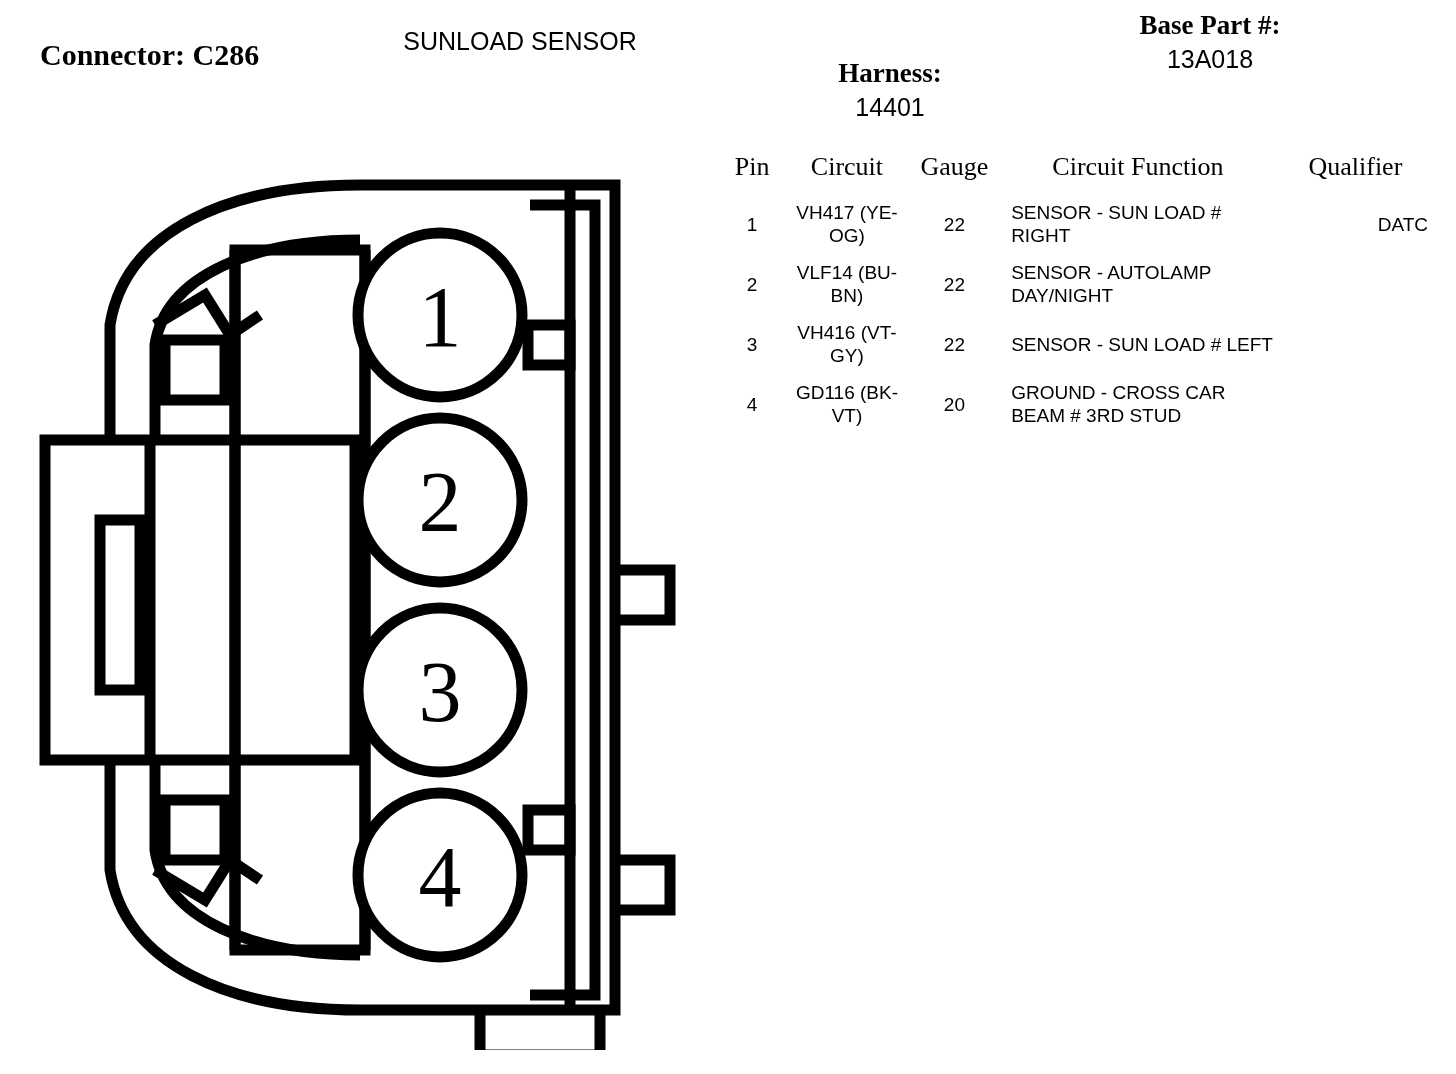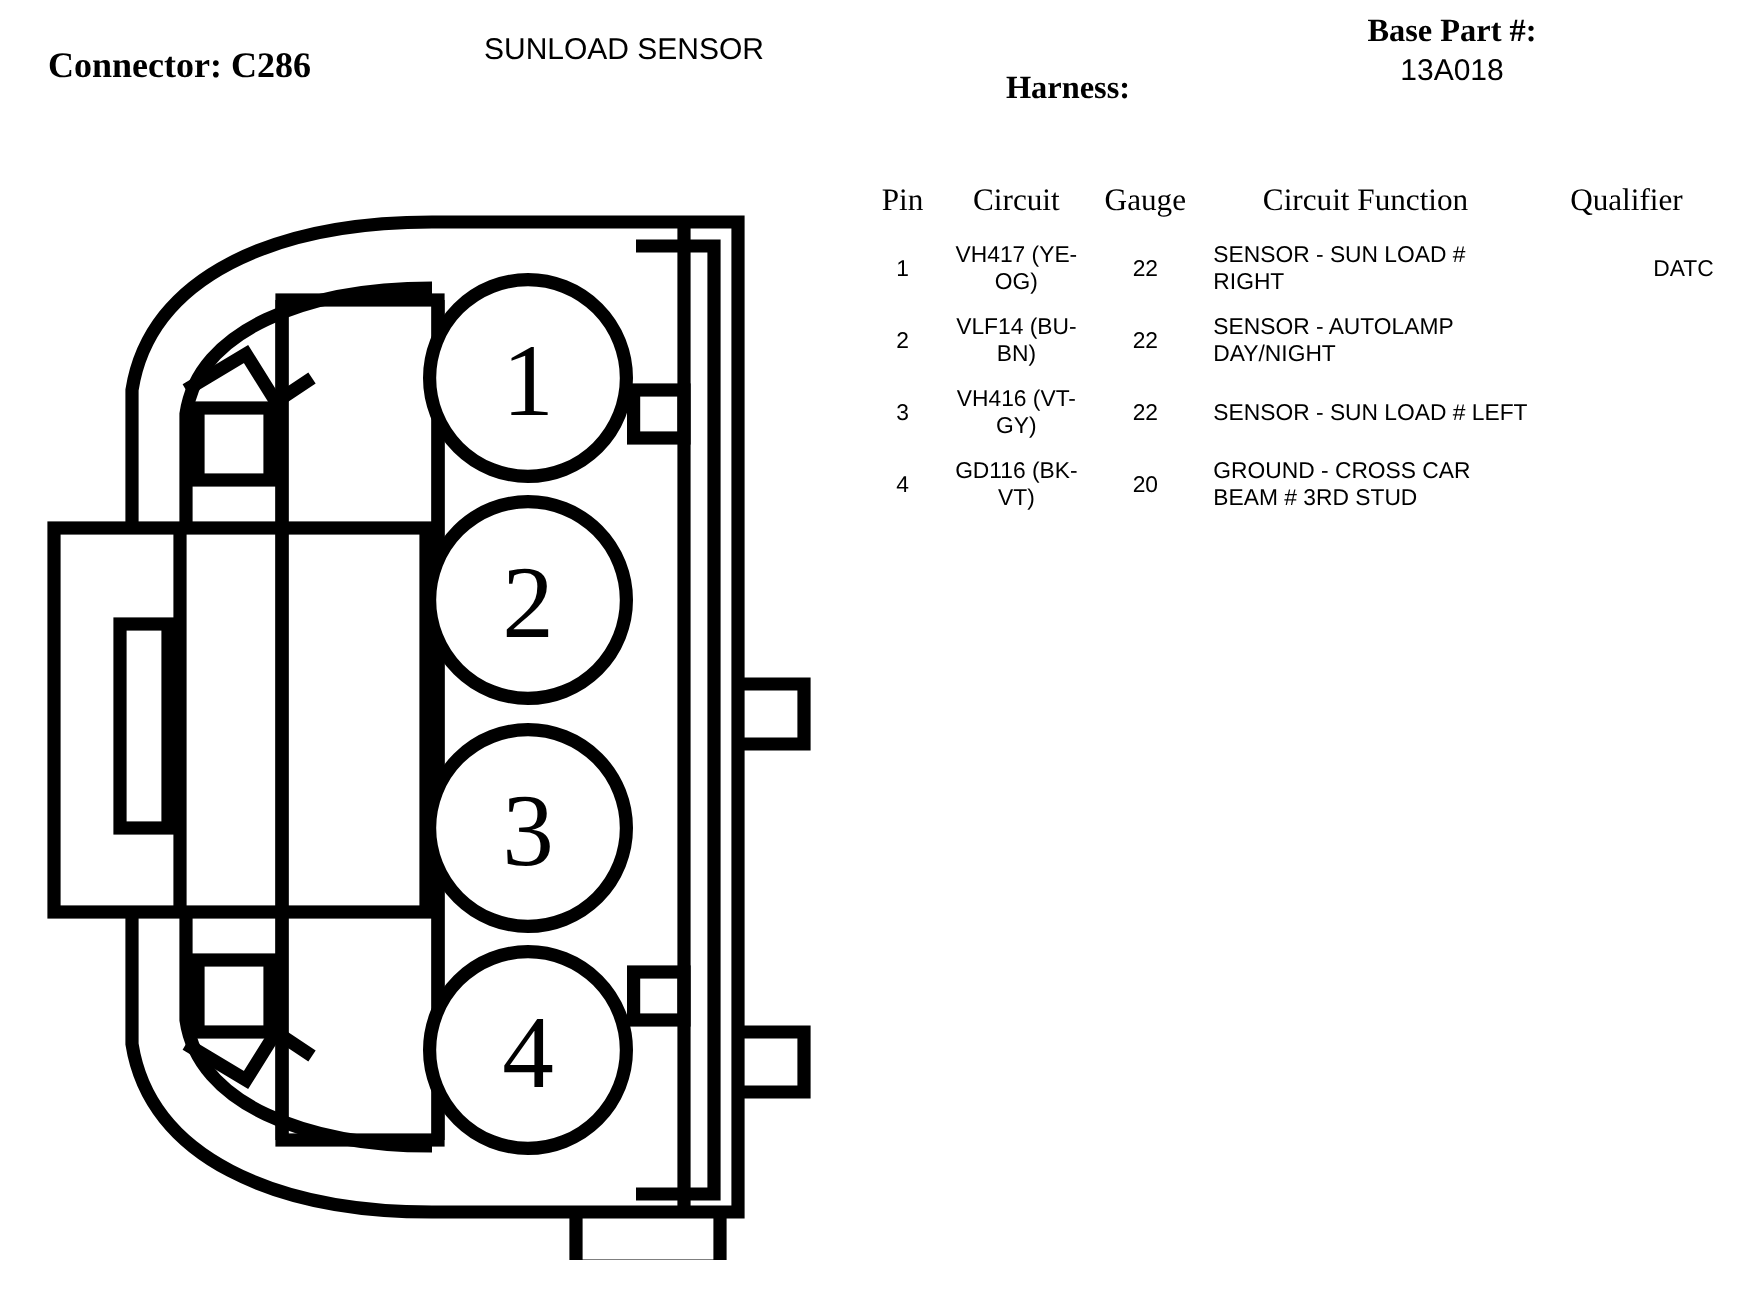--- a/index.html
+++ b/index.html
@@ -119,20 +119,21 @@
   <div class="hdr-block" id="hdr-connector">
     <div class="hdr-label">Connector: C286</div>
   </div>
 
   <div class="hdr-block" id="hdr-description">
     <div class="hdr-value">SUNLOAD SENSOR</div>
   </div>
 
   <div class="hdr-block" id="hdr-harness">
     <div class="hdr-label">Harness:</div>
+    <div class="hdr-value">14401</div>
   </div>
 
   <div class="hdr-block" id="hdr-basepart">
     <div class="hdr-label">Base Part #:</div>
     <div class="hdr-value">13A018</div>
   </div>
 
 </div>
 
 <table class="pin-table">

